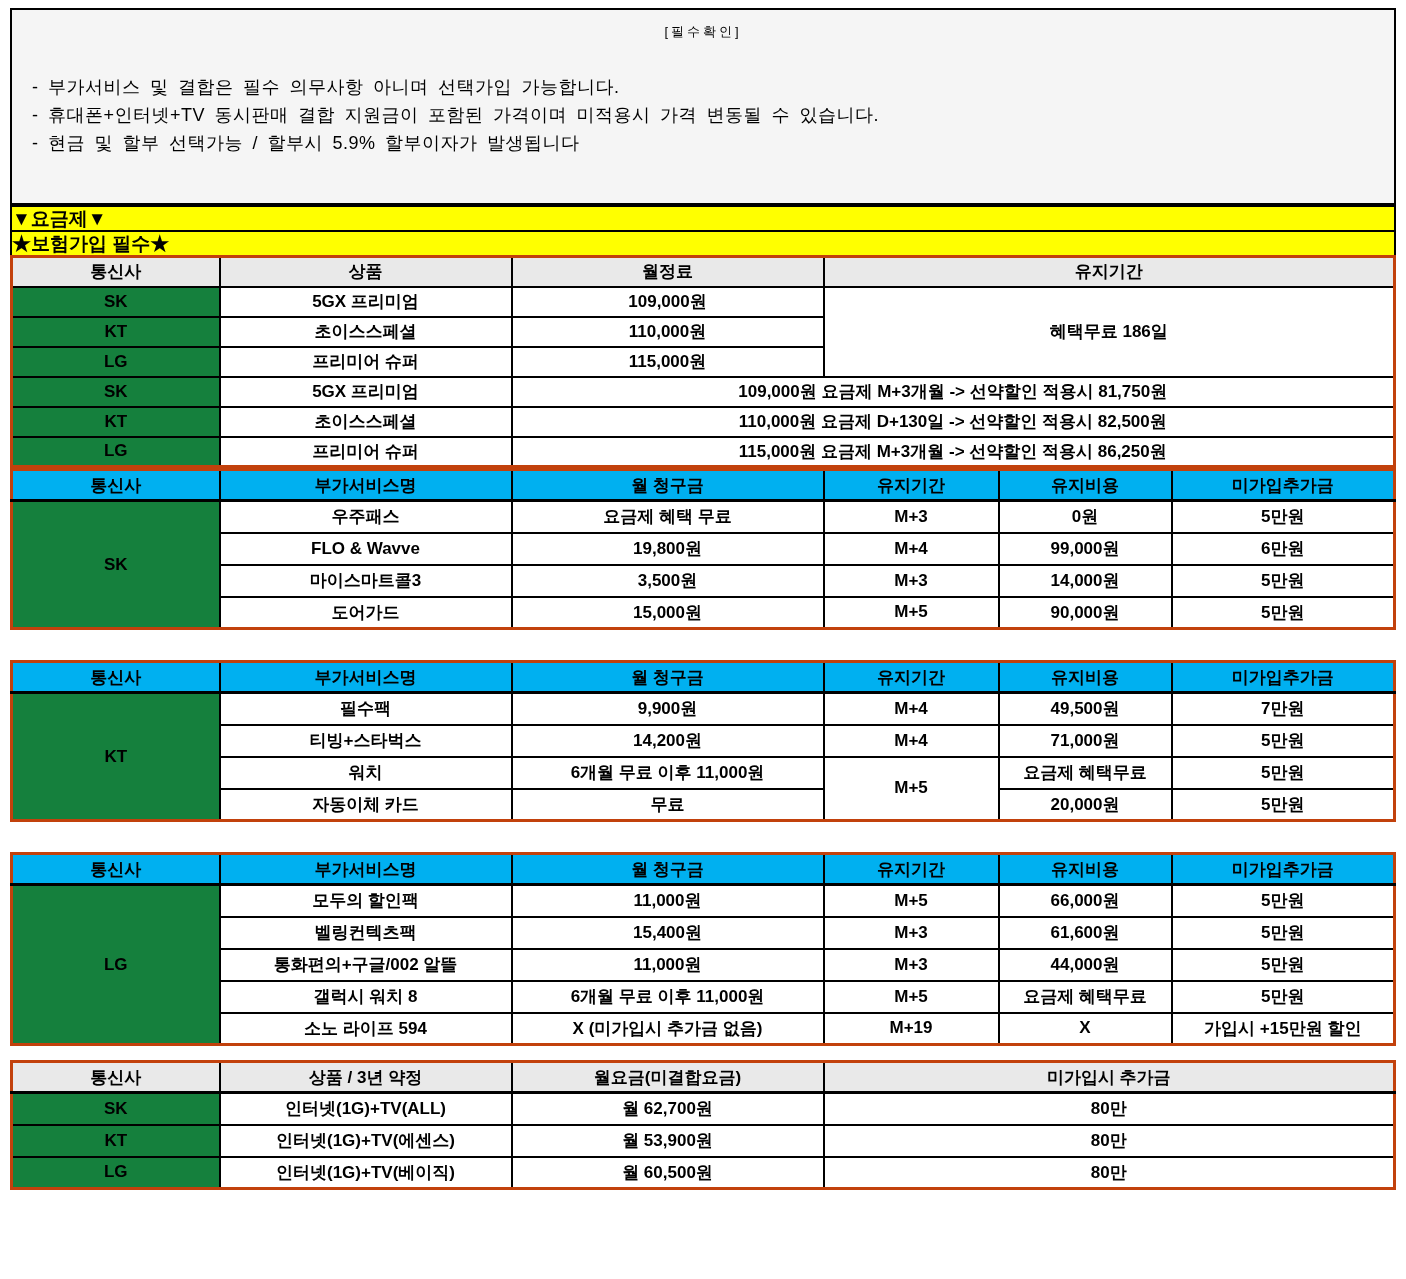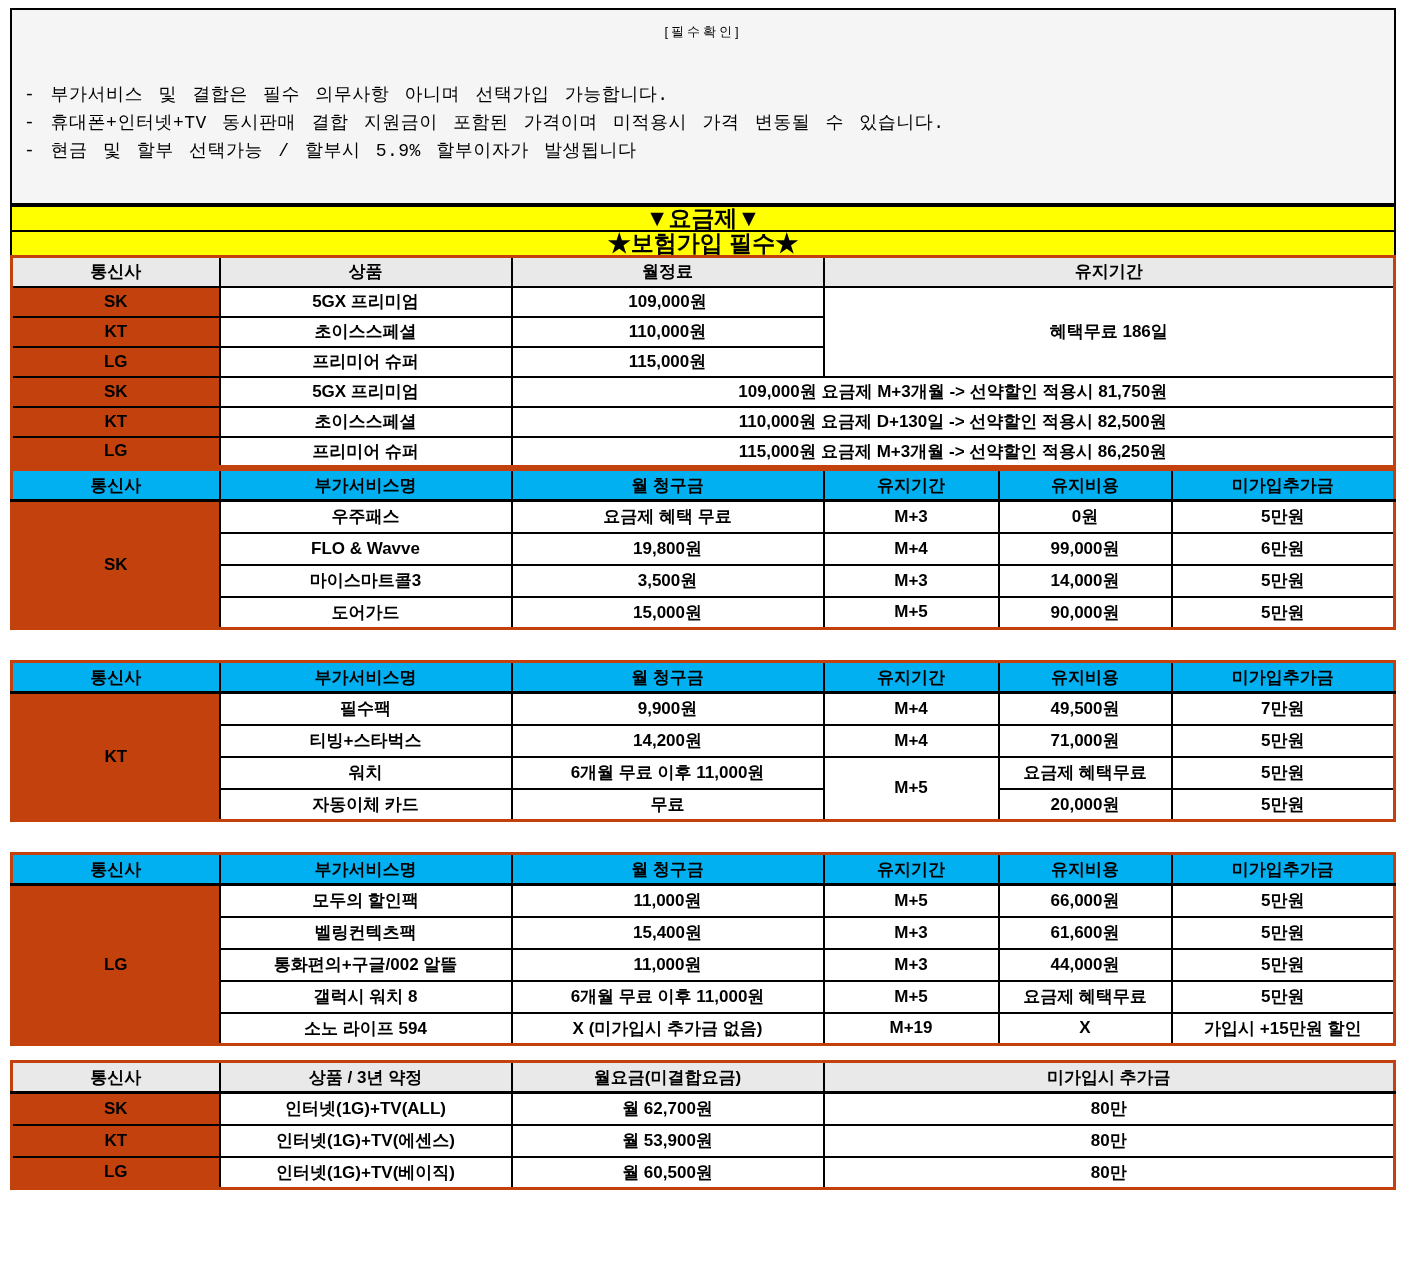--- a/index.html
+++ b/index.html
@@ -18,37 +18,36 @@
     background: #f5f5f5;
     height: 197px;
     padding-top: 13px;
   }
   .notice-title {
     text-align: center;
     font-size: 13px;
     letter-spacing: 3px;
   }
   .notice-lines {
-    margin-top: 40px;
-    padding-left: 12px;
+    margin-top: 32px;
+    padding-left: 20px;
     font-size: 18px;
     line-height: 28px;
     letter-spacing: 0.5px;
     word-spacing: 4px;
-    font-family: Liberation Mono, monospace;
   }
 
   
   .banner {
     background: #ffff00;
     border: 2px solid #000;
     border-bottom: none;
-    text-align: center;
+    text-align: left;
     font-weight: bold;
-    font-size: 23px;
+    font-size: 19px;
   }
   .banner-sm { height: 25px; line-height: 23px; }
   .banner-lg { height: 31px; line-height: 29px; }
 
   
   table {
     border-collapse: collapse;
     table-layout: fixed;
     width: 1386px;
     border: 3px solid #c2410c;
@@ -62,21 +61,21 @@
     padding: 0 2px;
     overflow: hidden;
     white-space: nowrap;
   }
   .plan-table th, .plan-table td { height: 30px; }
   .plan-table th { background: #e9e9e9; }
   .addon-table th { background: #00b0f0; border-bottom: 3px solid #000; height: 31px; }
   .addon-table td { height: 32px; }
   .bundle-table th { background: #e9e9e9; border-bottom: 3px solid #000; height: 31px; }
   .bundle-table td { height: 32px; }
-  .carrier { background: #c2410c; }
+  .carrier { background: #15803d; }
   .gap { height: 30px; }
   .gap-sm { height: 14px; }
 </style>
 </head>
 <body>
 
 <div class="page">
 
   <div class="notice-box">
     <div class="notice-title">[필수확인]</div>

